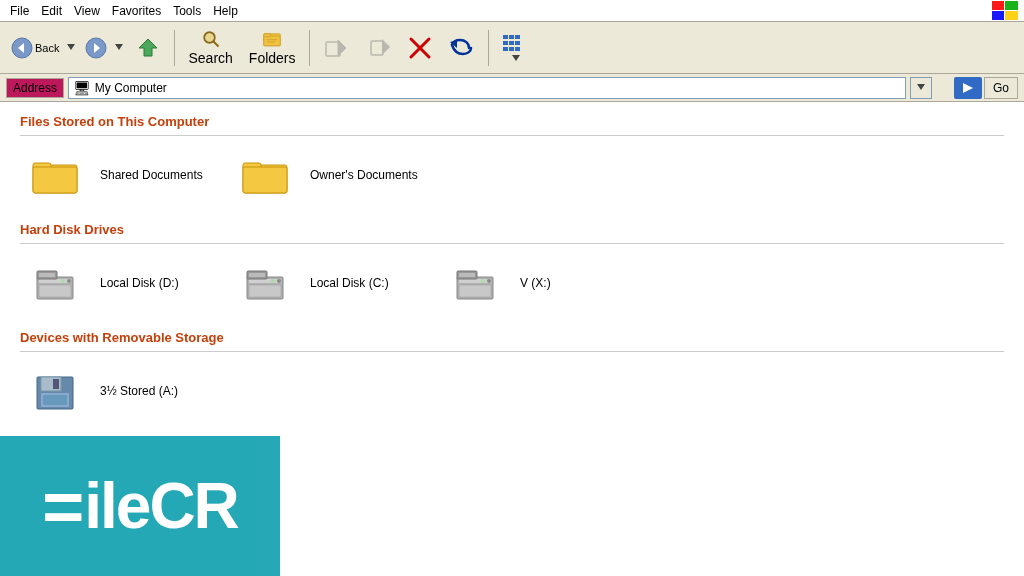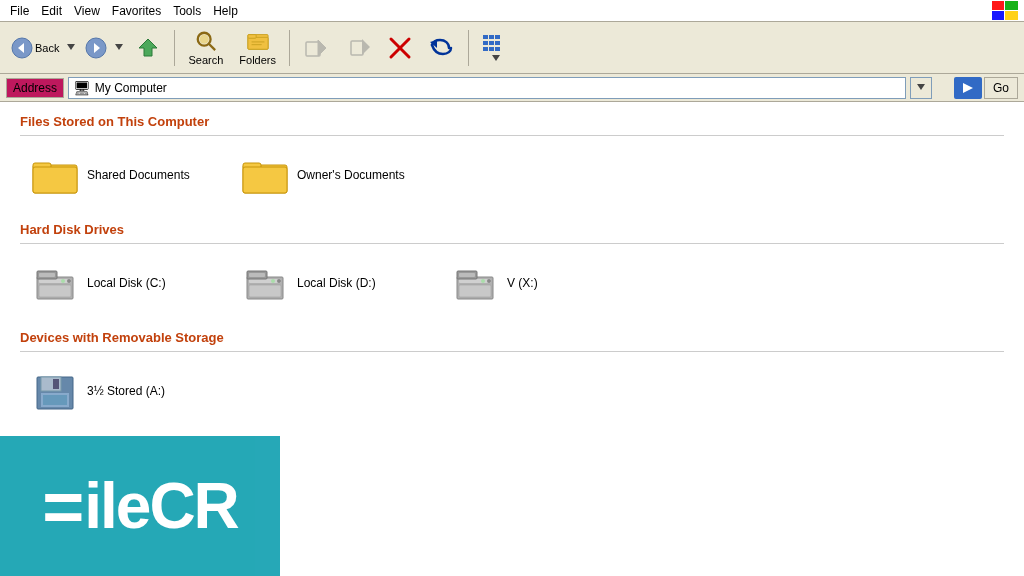--- a/index.html
+++ b/index.html
@@ -49,21 +49,21 @@
       display: flex;
       flex-direction: column;
       align-items: center;
       justify-content: center;
       padding: 3px 6px;
       cursor: pointer;
       border: 1px solid transparent;
       border-radius: 2px;
       min-width: 40px;
       height: 44px;
-      font-size: 11px;
+      font-size: 14px;
       gap: 2px;
     }
 
     .toolbar-separator {
       width: 1px;
       height: 36px;
       background: #ACA899;
       margin: 0 4px;
     }
 
@@ -168,21 +168,21 @@
     .items-row {
       display: flex;
       flex-wrap: wrap;
       gap: 10px;
       margin-bottom: 20px;
     }
 
     .drive-item {
       display: flex;
       align-items: center;
-      gap: 8px;
+      gap: 21px;
       padding: 6px 10px;
       cursor: pointer;
       border: 1px solid transparent;
       border-radius: 2px;
       min-width: 200px;
     }
 
     .drive-icon {
       width: 48px;
       height: 40px;
@@ -415,55 +415,55 @@
   <div class="items-row">
 
     <div class="drive-item">
       <div class="drive-icon">
         <svg class="disk-svg" viewBox="0 0 48 40">
           <rect x="6" y="14" width="36" height="22" rx="1" fill="#B0B0B0" stroke="#888" stroke-width="1"></rect>
           <rect x="8" y="16" width="32" height="4" rx="1" fill="#D0D0D0"></rect>
           <ellipse cx="38" cy="18" rx="2" ry="2" fill="#888"></ellipse>
           <ellipse cx="32" cy="18" rx="2" ry="2" fill="#AADDAA"></ellipse>
           <rect x="8" y="22" width="32" height="12" rx="1" fill="#C8C8C8" stroke="#999" stroke-width="0.5"></rect>
+          <rect x="6" y="8" width="20" height="8" rx="1" fill="#999" stroke="#777" stroke-width="1"></rect>
+          <rect x="8" y="10" width="16" height="4" rx="1" fill="#BBBBBB"></rect>
+        </svg>
+      </div>
+      <span class="item-label">Local Disk (D:)</span>
+    </div>
+
+    <div class="drive-item">
+      <div class="drive-icon">
+        <svg class="disk-svg" viewBox="0 0 48 40">
+          <rect x="6" y="14" width="36" height="22" rx="1" fill="#B0B0B0" stroke="#888" stroke-width="1"></rect>
+          <rect x="8" y="16" width="32" height="4" rx="1" fill="#D0D0D0"></rect>
+          <ellipse cx="38" cy="18" rx="2" ry="2" fill="#888"></ellipse>
+          <ellipse cx="32" cy="18" rx="2" ry="2" fill="#AADDAA"></ellipse>
+          <rect x="8" y="22" width="32" height="12" rx="1" fill="#C8C8C8" stroke="#999" stroke-width="0.5"></rect>
 
           <rect x="6" y="8" width="20" height="8" rx="1" fill="#999" stroke="#777" stroke-width="1"></rect>
           <rect x="8" y="10" width="16" height="4" rx="1" fill="#BBBBBB"></rect>
         </svg>
       </div>
       <span class="item-label">Local Disk (C:)</span>
     </div>
 
     <div class="drive-item">
       <div class="drive-icon">
         <svg class="disk-svg" viewBox="0 0 48 40">
           <rect x="6" y="14" width="36" height="22" rx="1" fill="#B0B0B0" stroke="#888" stroke-width="1"></rect>
           <rect x="8" y="16" width="32" height="4" rx="1" fill="#D0D0D0"></rect>
           <ellipse cx="38" cy="18" rx="2" ry="2" fill="#888"></ellipse>
           <ellipse cx="32" cy="18" rx="2" ry="2" fill="#AADDAA"></ellipse>
           <rect x="8" y="22" width="32" height="12" rx="1" fill="#C8C8C8" stroke="#999" stroke-width="0.5"></rect>
           <rect x="6" y="8" width="20" height="8" rx="1" fill="#999" stroke="#777" stroke-width="1"></rect>
           <rect x="8" y="10" width="16" height="4" rx="1" fill="#BBBBBB"></rect>
         </svg>
       </div>
-      <span class="item-label">Local Disk (D:)</span>
-    </div>
-
-    <div class="drive-item">
-      <div class="drive-icon">
-        <svg class="disk-svg" viewBox="0 0 48 40">
-          <rect x="6" y="14" width="36" height="22" rx="1" fill="#B0B0B0" stroke="#888" stroke-width="1"></rect>
-          <rect x="8" y="16" width="32" height="4" rx="1" fill="#D0D0D0"></rect>
-          <ellipse cx="38" cy="18" rx="2" ry="2" fill="#888"></ellipse>
-          <ellipse cx="32" cy="18" rx="2" ry="2" fill="#AADDAA"></ellipse>
-          <rect x="8" y="22" width="32" height="12" rx="1" fill="#C8C8C8" stroke="#999" stroke-width="0.5"></rect>
-          <rect x="6" y="8" width="20" height="8" rx="1" fill="#999" stroke="#777" stroke-width="1"></rect>
-          <rect x="8" y="10" width="16" height="4" rx="1" fill="#BBBBBB"></rect>
-        </svg>
-      </div>
       <span class="item-label">V (X:)</span>
     </div>
   </div>
 
   <div class="section-title">Devices with Removable Storage</div>
   <div class="items-row">
 
     <div class="drive-item">
       <div class="drive-icon">
         <svg class="disk-svg" viewBox="0 0 48 40">

